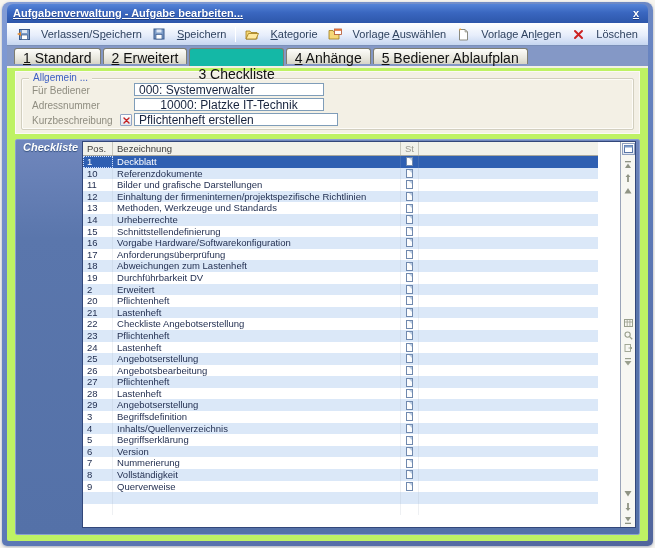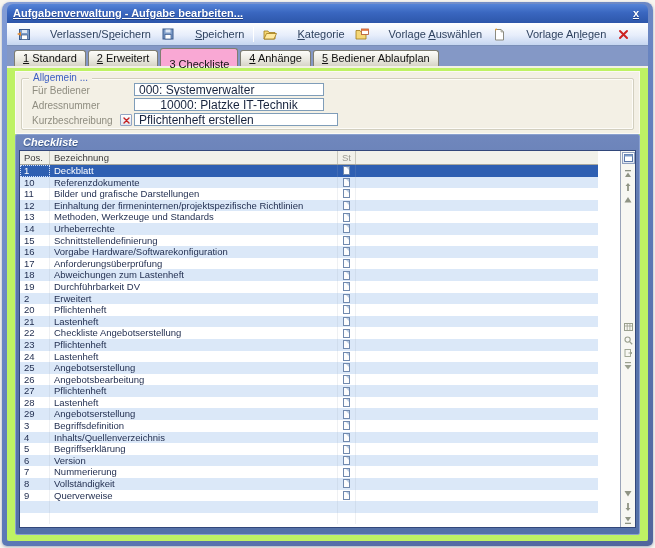--- a/index.html
+++ b/index.html
@@ -31,35 +31,35 @@
 
   .chrome { flex:1; background:#8498c6; display:flex; flex-direction:column; min-height:0; border-radius:0 0 2px 2px; overflow:hidden; }
 
   
   .toolbar {
     flex:0 0 23px; display:flex; align-items:center;
     background:linear-gradient(#ffffff 0%,#e7eefb 55%,#c6d6f0 100%);
     border-bottom:1px solid #7citiesa; border-bottom:1px solid #7a8fb8;
     padding:0 4px; font-size:11px; color:#2f425f; white-space:nowrap;
   }
-  .tbtn { display:flex; align-items:center; gap:20px; padding:2px 5px; border-radius:2px; cursor:default; }
+  .tbtn { display:flex; align-items:center; gap:11px; padding:2px 5px; border-radius:2px; cursor:default; }
   .tbtn u { text-decoration:underline; }
   .tsep { width:1px; height:15px; background:#9cb0d2; border-right:1px solid #fff; margin:0 4px; }
   .ticon { display:inline-flex; width:14px; height:13px; align-items:center; justify-content:center; }
 
   
-  .tabstrip { flex:0 0 19px; display:flex; align-items:flex-end; padding:2px 0 0 7px; font-size:11px; color:#111; }
+  .tabstrip { flex:0 0 19px; display:flex; align-items:flex-start; padding:2px 0 0 7px; font-size:14px; color:#111; }
   .tab {
     height:16px; padding:1px 8px 0 8px; margin-right:2px;
     background:linear-gradient(#fdfdfa 0%,#e9e8df 60%,#d6d4c6 100%);
     border:1px solid #7e7e72; border-bottom:none;
     border-radius:3px 3px 0 0; white-space:nowrap; cursor:default;
   }
   .tab u { text-decoration:underline; }
-  .tab.active { height:18px; background:#f9a8d4; position:relative; z-index:3; padding-top:9px; }
+  .tab.active { height:18px; background:#14b8a6; position:relative; z-index:3; padding-top:17px; }
 
   
   .page { flex:1; min-height:0; display:flex; flex-direction:column; padding:3px 8px 6px 8px; border-top:2px solid #f3f0e5; background:#bef264; }
 
   
   .form-panel { flex:0 0 56px; background:#f3f0e5; border:1px solid #fbfaf4; padding:6px 5px 3px 5px; }
   .groupbox { position:relative; height:100%; border:1px solid #d2cfbf; box-shadow:inset 0 0 0 1px #fdfcf8; border-radius:2px; padding:3px 6px 2px 10px; }
   .group-label { position:absolute; top:-7px; left:7px; background:#f3f0e5; padding:0 4px; font-size:10px; color:#3c5ec2; }
   .frow { display:flex; align-items:flex-end; height:14px; margin-bottom:1px; }
   .flabel { width:88px; font-size:10px; color:#8f8d80; flex:0 0 88px; }
@@ -72,24 +72,24 @@
   .centered { text-align:center; }
   .clearbtn {
     width:12px; height:12px; margin-right:2px;
     background:linear-gradient(#ffffff,#dfe4ee);
     border:1px solid #93a5c4; border-radius:1px;
     display:inline-flex; align-items:center; justify-content:center; cursor:default;
   }
 
   
   .check-panel {
-    flex:1; min-height:0; 
+    flex:1; min-height:0; margin-top:5px;
     background:linear-gradient(#7087bd 0%,#5a76ac 25%,#5471a8 100%);
     border:1px solid #8ba1cf; border-radius:2px;
-    display:flex; flex-direction:column; padding:1px 3px 6px 3px;
+    display:flex; padding:1px 3px 6px 3px;
   }
   .check-title { flex:0 0 14px; color:#fff; font-size:11px; font-weight:bold; font-style:italic; padding:0 4px 1px 4px; text-shadow:0 1px 1px #33507e; }
   .grid-wrap { flex:1; min-height:0; display:flex; border:1px solid #32477a; background:#fff;gap:22px; }
   .grid { flex:1; min-width:0; display:flex; flex-direction:column; overflow:hidden; }
 
   .grid-header { flex:0 0 14px; display:grid; grid-template-columns:30px 288px 18px 1fr; background:#f1f1ea; border-bottom:1px solid #a8a89e; font-size:9.5px; color:#3c3c3c; }
   .grid-header .hc { padding:1px 0 0 4px; border-right:1px solid #c8c8be; overflow:hidden; white-space:nowrap; }
   .grid-header .hc.st { color:#9a9a92; }
   .grid-header .hc:last-child { border-right:none; }
 

